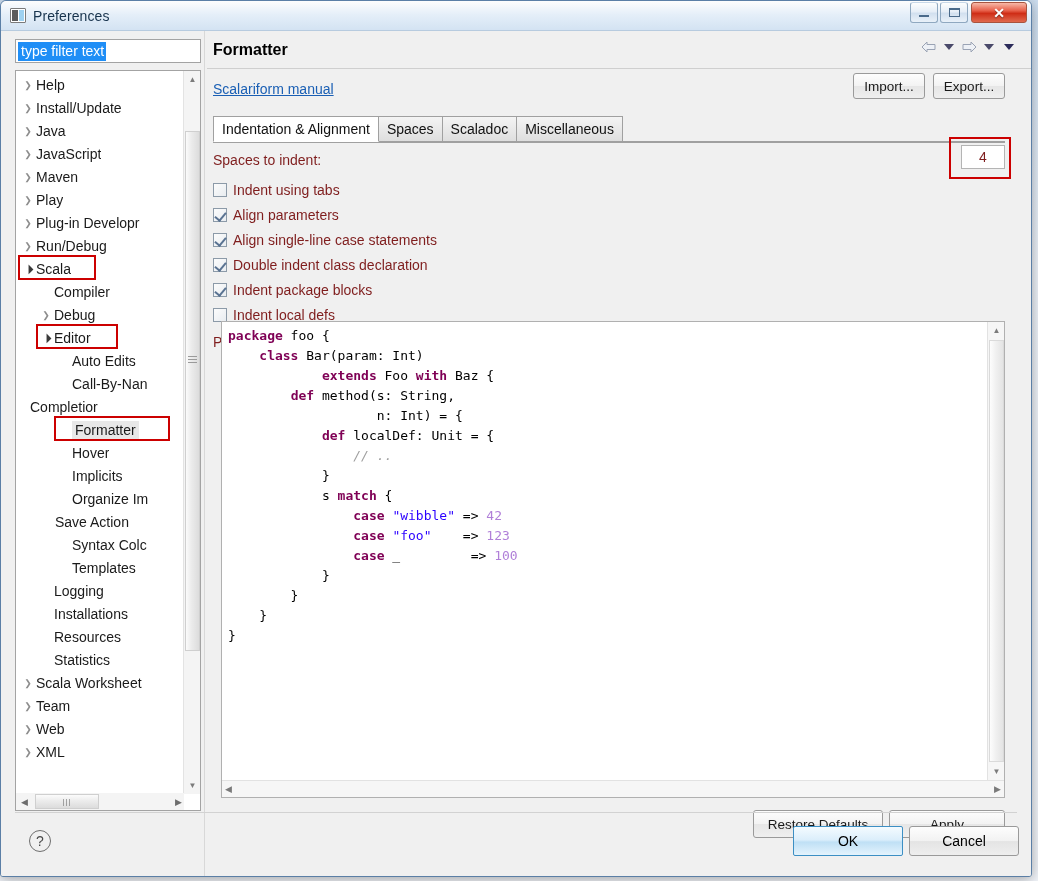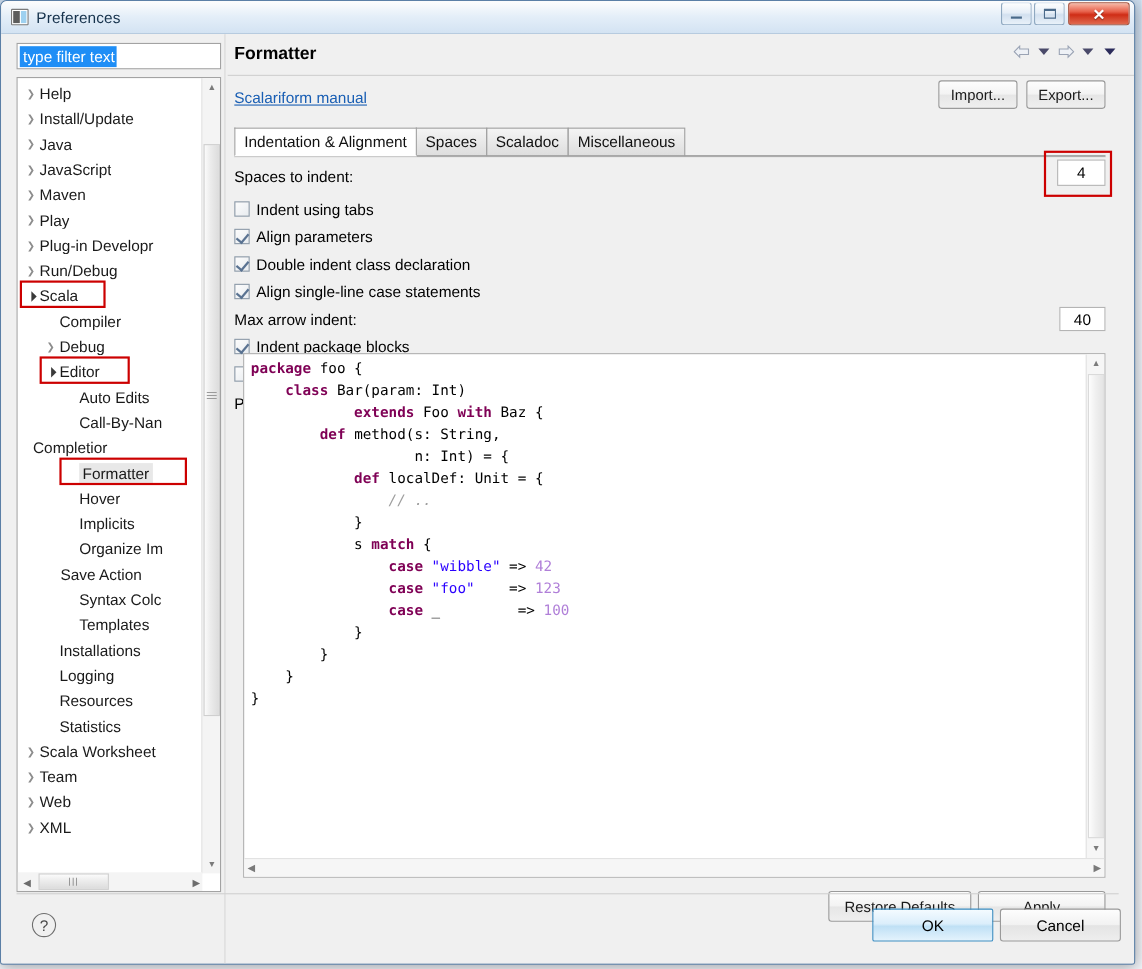--- a/index.html
+++ b/index.html
@@ -209,21 +209,21 @@
   }
   #tab-filler { flex:1; border-bottom:1px solid #a0a0a0; }
 
   
   #tab-panel {
     position:absolute; left:6px; top:112px; right:26px; bottom:78px;
     background:#f0f0f0;
   }
   .opt-row {
     position:relative; height:25px; display:flex; align-items:center;
-    font-size:14px; color:#000000;
+    font-size:14px; color:#7f1d1d;
   }
   .cbox {
     width:14px; height:14px; margin-right:6px; flex:none;
     border:1px solid #8c9aa8;
     background:linear-gradient(135deg,#fcfcfc,#e8ecf0);
     position:relative;
   }
   .cbox.checked:after {
     content:"";
     position:absolute; left:3px; top:1px; width:5px; height:9px;
@@ -451,25 +451,25 @@
             <div class="trow" style="padding-left: 42px;">
               <span class="twist"></span>
               <span class="tlabel">Syntax Colc</span>
             </div>
             <div class="trow" style="padding-left: 42px;">
               <span class="twist"></span>
               <span class="tlabel">Templates</span>
             </div>
             <div class="trow" style="padding-left: 24px;">
               <span class="twist"></span>
+              <span class="tlabel">Logging</span>
+            </div>
+            <div class="trow" style="padding-left: 24px;">
+              <span class="twist"></span>
               <span class="tlabel">Installations</span>
-            </div>
-            <div class="trow" style="padding-left: 24px;">
-              <span class="twist"></span>
-              <span class="tlabel">Logging</span>
             </div>
             <div class="trow" style="padding-left: 24px;">
               <span class="twist"></span>
               <span class="tlabel">Resources</span>
             </div>
             <div class="trow" style="padding-left: 24px;">
               <span class="twist"></span>
               <span class="tlabel">Statistics</span>
             </div>
             <div class="trow" style="padding-left: 6px;">
@@ -559,31 +559,25 @@
             <div class="opt-row">
               <span class="cbox"></span>
               <span>Indent using tabs</span>
             </div>
             <div class="opt-row">
               <span class="cbox checked"></span>
               <span>Align parameters</span>
             </div>
             <div class="opt-row">
               <span class="cbox checked"></span>
-              <span>Double indent class declaration</span>
+              <span>Align single-line case statements</span>
             </div>
             <div class="opt-row">
               <span class="cbox checked"></span>
-              <span>Align single-line case statements</span>
-            </div>
-            <div class="opt-row">
-              <span>Max arrow indent:</span>
-              <span class="numfield small">
-                <span>40</span>
-              </span>
+              <span>Double indent class declaration</span>
             </div>
             <div class="opt-row">
               <span class="cbox checked"></span>
               <span>Indent package blocks</span>
             </div>
             <div class="opt-row">
               <span class="cbox"></span>
               <span>Indent local defs</span>
             </div>
           </div>

